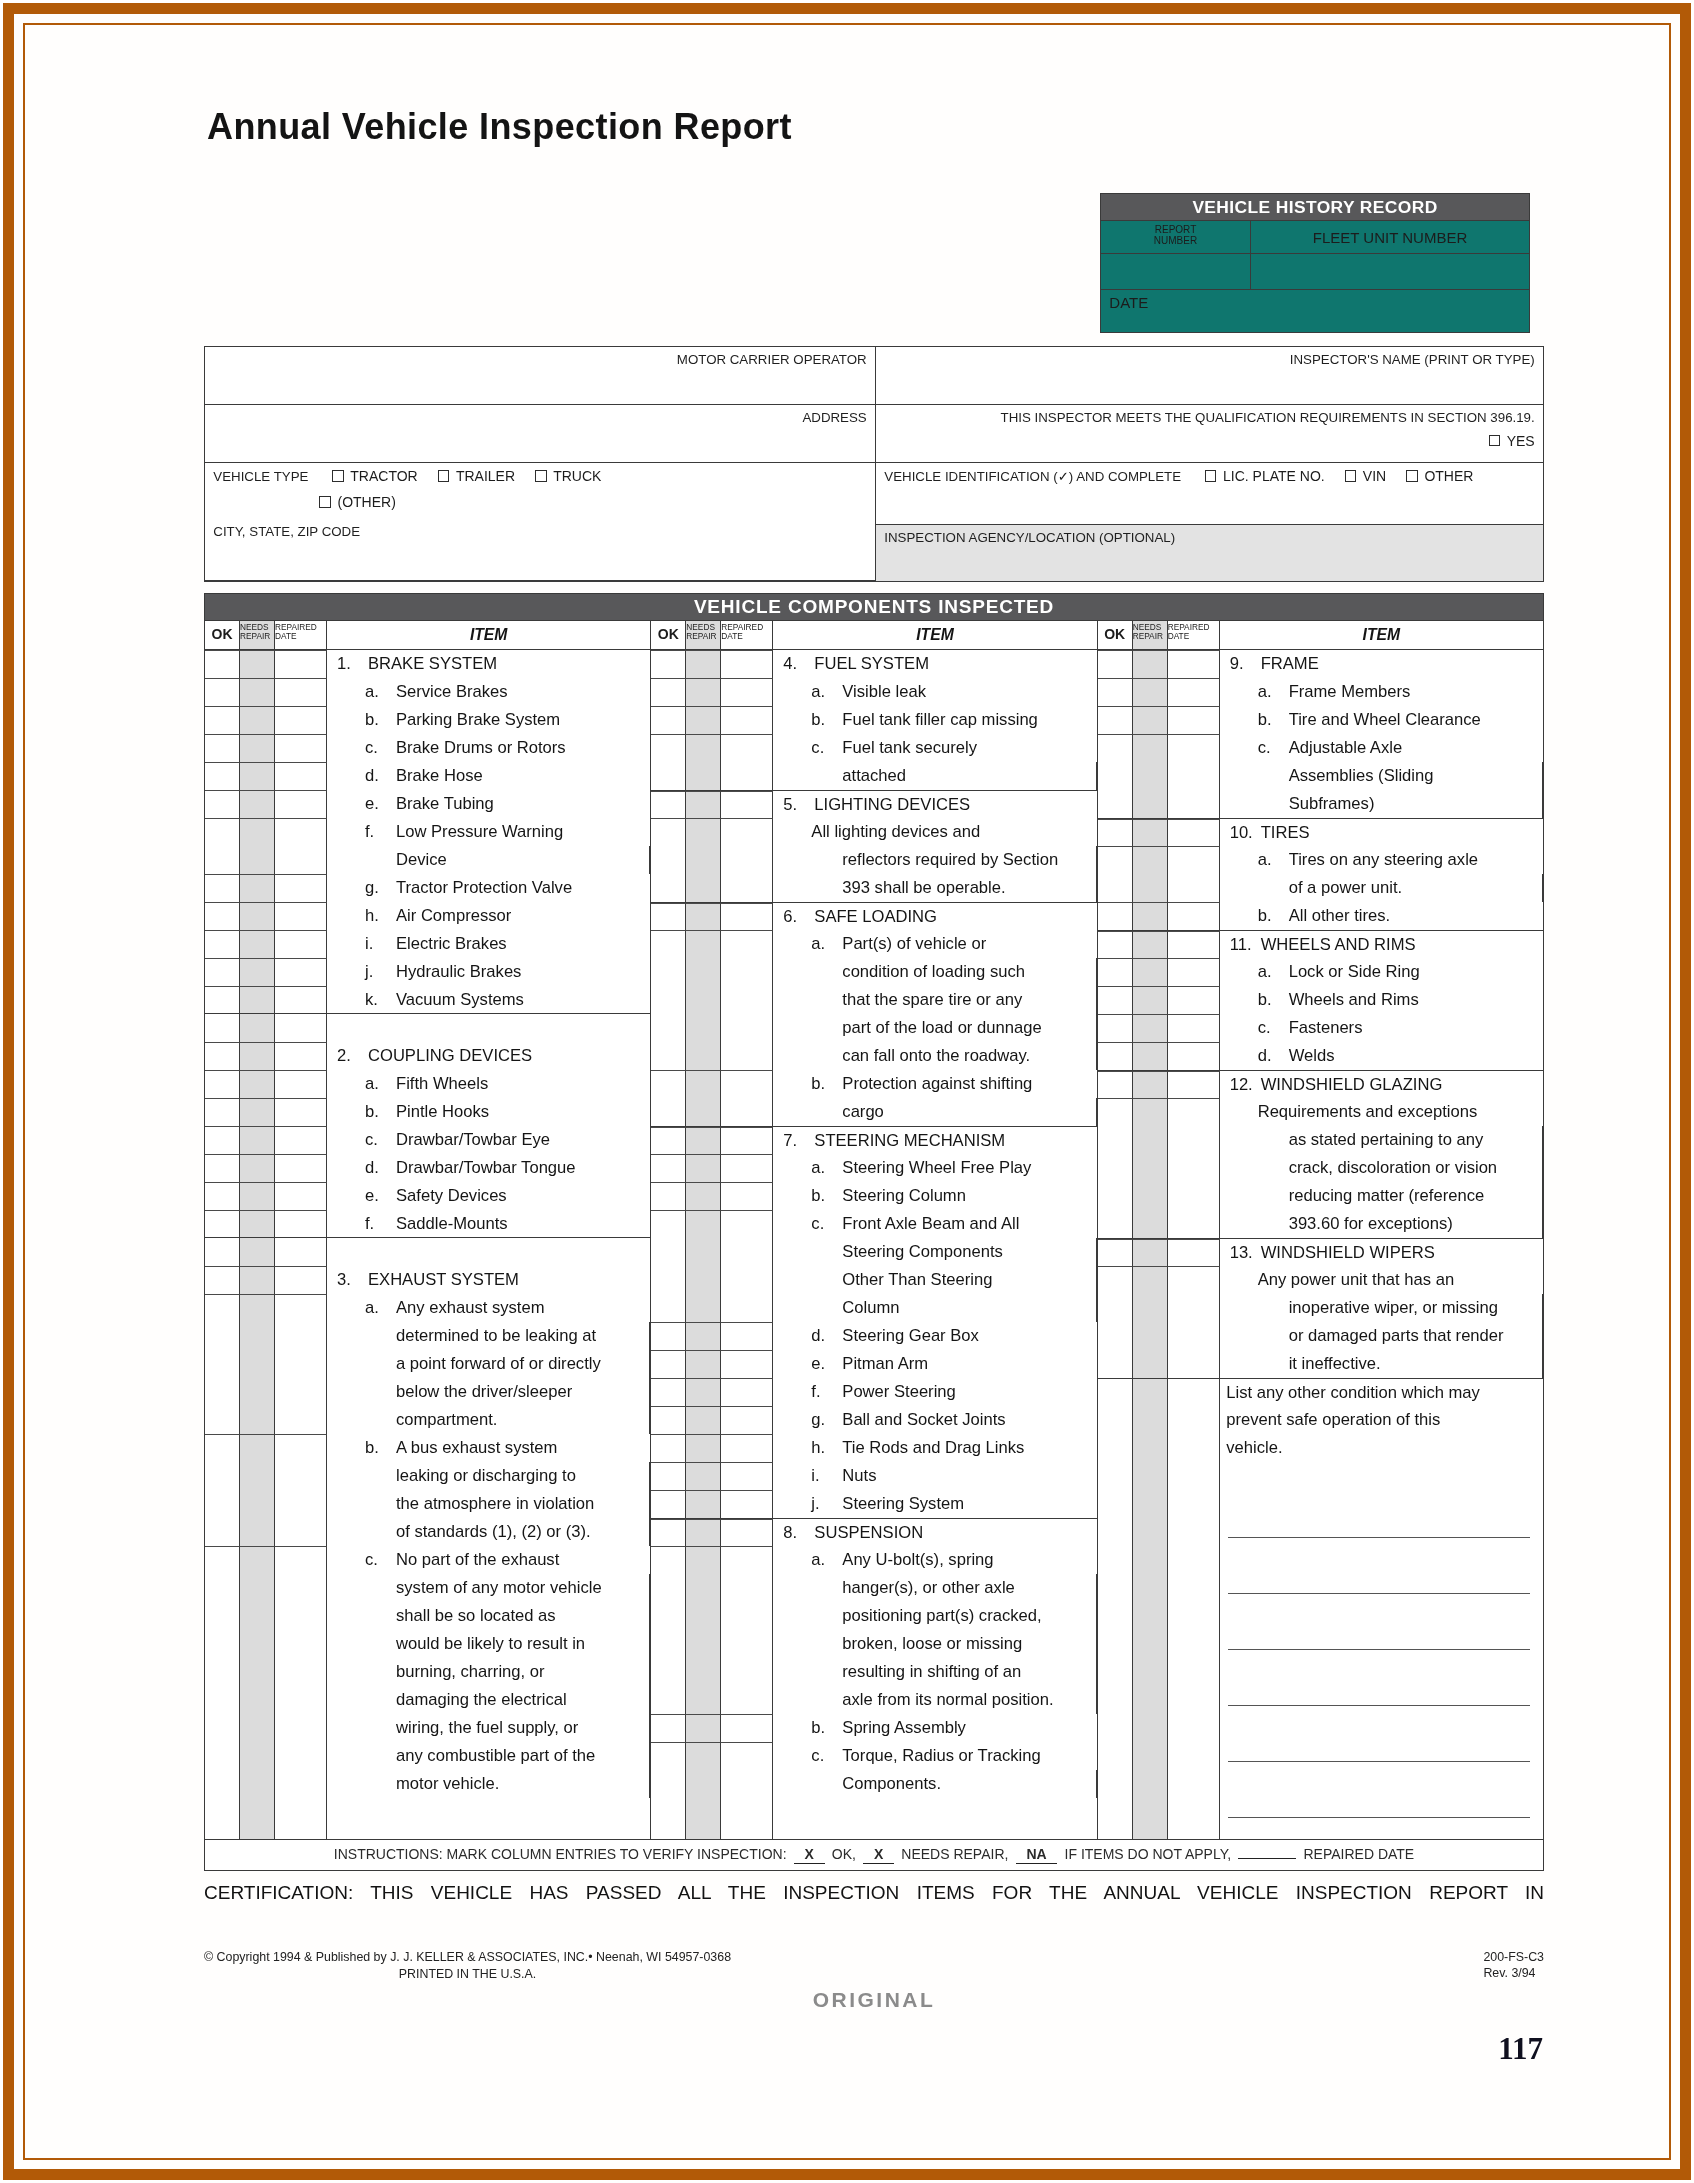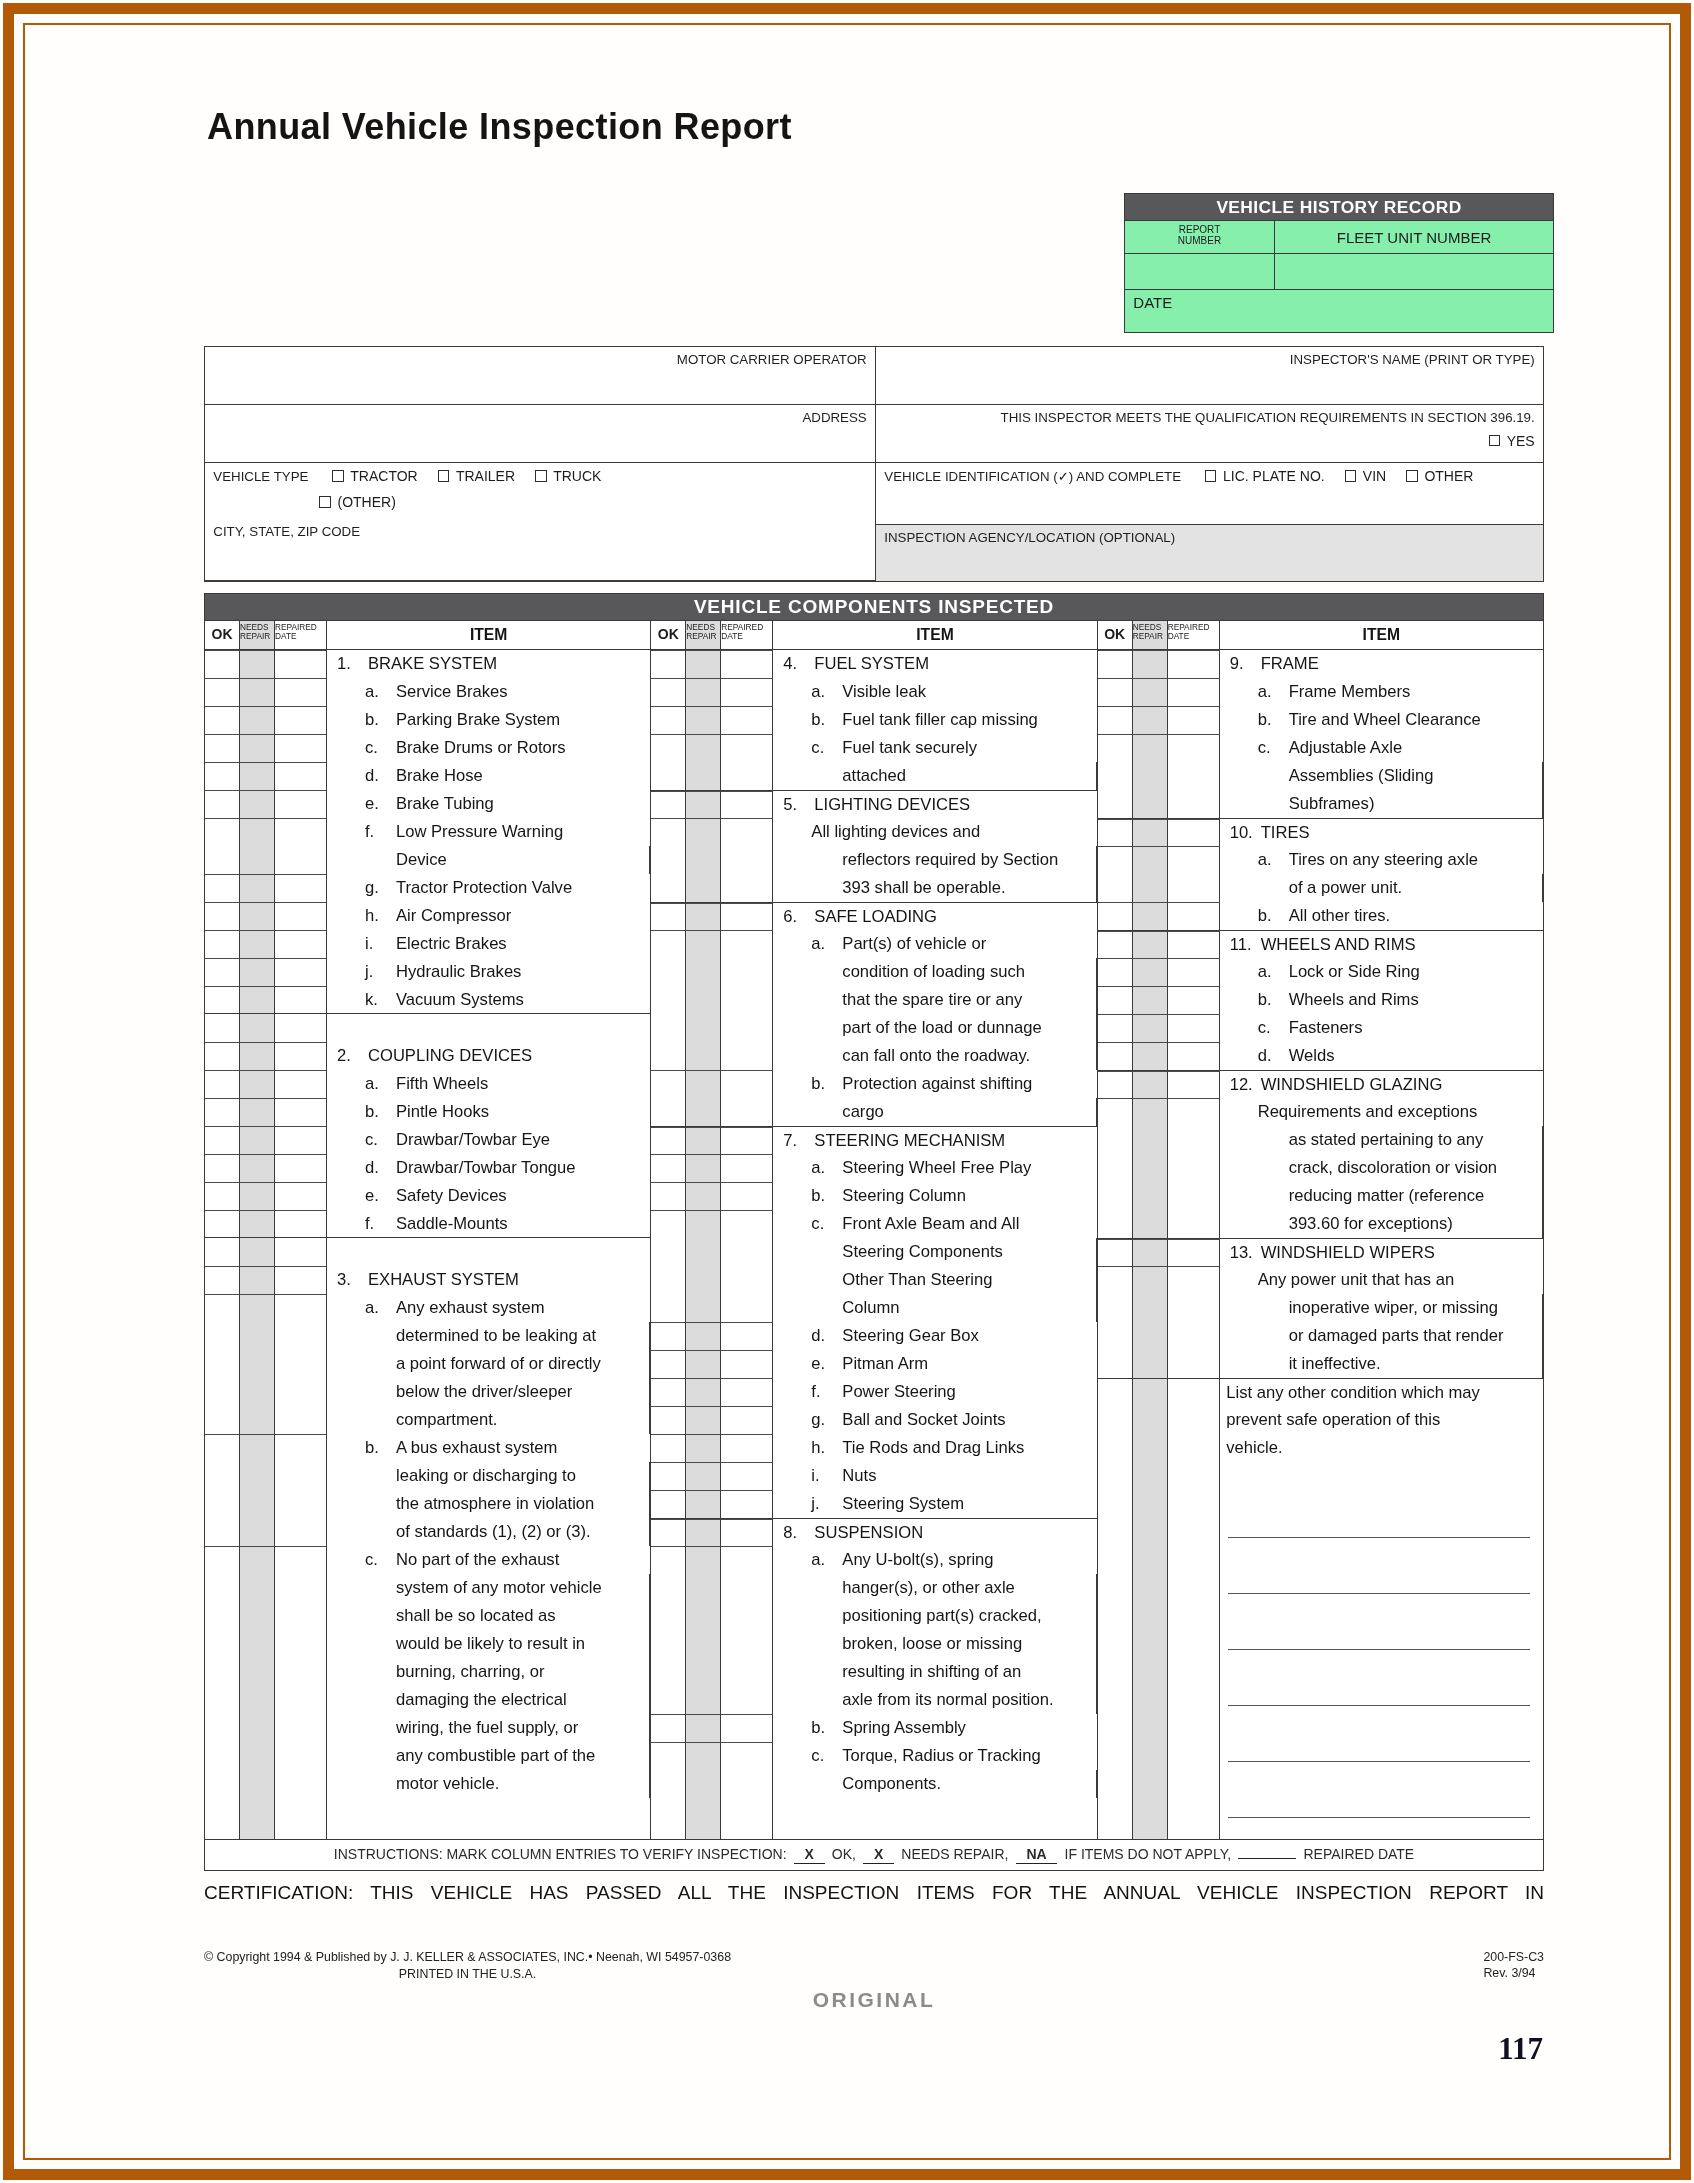--- a/index.html
+++ b/index.html
@@ -11,21 +11,21 @@
   *{box-sizing:border-box;}
   body{margin:0;background:#fff;}
   .page{position:relative;width:1694px;height:2183px;background:#fffefd;
         font-family:"Liberation Sans", sans-serif;color:#1c1c1c;overflow:hidden;}
   .frame-outer{position:absolute;inset:3.3px;border:11.6px solid var(--frame);pointer-events:none;}
   .frame-inner{position:absolute;inset:23px;border:2.5px solid var(--frame);pointer-events:none;}
 
   .title{position:absolute;left:207px;top:106px;margin:0;font-size:36px;font-weight:bold;color:#141414;letter-spacing:0.4px;}
 
   
-  .history{position:absolute;left:1124px;top:193px;width:430px;border:1.7px solid var(--line);background:#86efac;}
+  .history{position:absolute;left:1100px;top:193px;width:430px;border:1.7px solid var(--line);background:#0f766e;}
   .hbar{background:var(--header-bar);color:#fff;text-align:center;font-weight:bold;font-size:17.4px;height:26px;line-height:26px;letter-spacing:0.4px;}
   .hrow{display:flex;border-top:1.7px solid var(--line);}
   .hrow.labels{height:33px;}
   .hrow.blank{height:36px;}
   .hcell{padding:0;}
   .hcell.rn{width:150px;border-right:1.7px solid var(--line);font-size:10px;line-height:10.8px;text-align:center;padding-top:4.1px;}
   .hcell.rn span{display:inline-block;width:66px;}
   .hcell.fu{flex:1;font-size:15px;text-align:center;padding-top:7.5px;}
   .hrow.date{display:block;height:43px;font-size:15px;padding:4.1px 0 0 8.3px;}
 
@@ -52,21 +52,21 @@
   .groups{display:flex;border-top:1.7px solid var(--line);}
   .group{flex:1 1 0;min-width:0;}
   .group + .group{border-left:1.7px solid var(--line);}
   .ghead{display:flex;height:29px;border-bottom:1.7px solid var(--line);}
   .c{border-right:1.7px solid var(--line);}
   .c.ok{width:35px;}
   .c.nr{width:35px;background:var(--shade);}
   .c.rd{width:52px;}
   .ghead .c.ok{font-weight:bold;font-size:14px;text-align:center;line-height:27px;}
   .ghead .c.nr,.ghead .c.rd{font-size:8.3px;line-height:9px;text-align:left;padding-top:2px;color:#222;}
-  .ghead .itemc{flex:1;font-weight:bold;font-size:15.7px;text-align:center;line-height:27px;}
+  .ghead .itemc{flex:1;font-weight:bold;font-size:15.7px;text-align:center;line-height:27px;font-style:italic;}
   .gbody{height:1189px;display:flex;flex-direction:column;overflow:hidden;}
   .grow{display:flex;height:28px;flex:0 0 auto;}
   .grow.k-u{height:56px;}
   .grow.k-f{flex:1 1 auto;height:auto;}
   .grow.st{border-top:1.7px solid var(--line);}
   .grow.sb{border-bottom:1.7px solid var(--line);}
   .grow .c.ct{border-top:1.7px solid #4a4a4a;}
   .itemc{flex:1;font-size:16.6px;line-height:28px;white-space:nowrap;overflow:hidden;color:#151515;}
   .itemc .num{display:inline-block;width:31px;}
   .itemc.h{padding-left:10px;}

